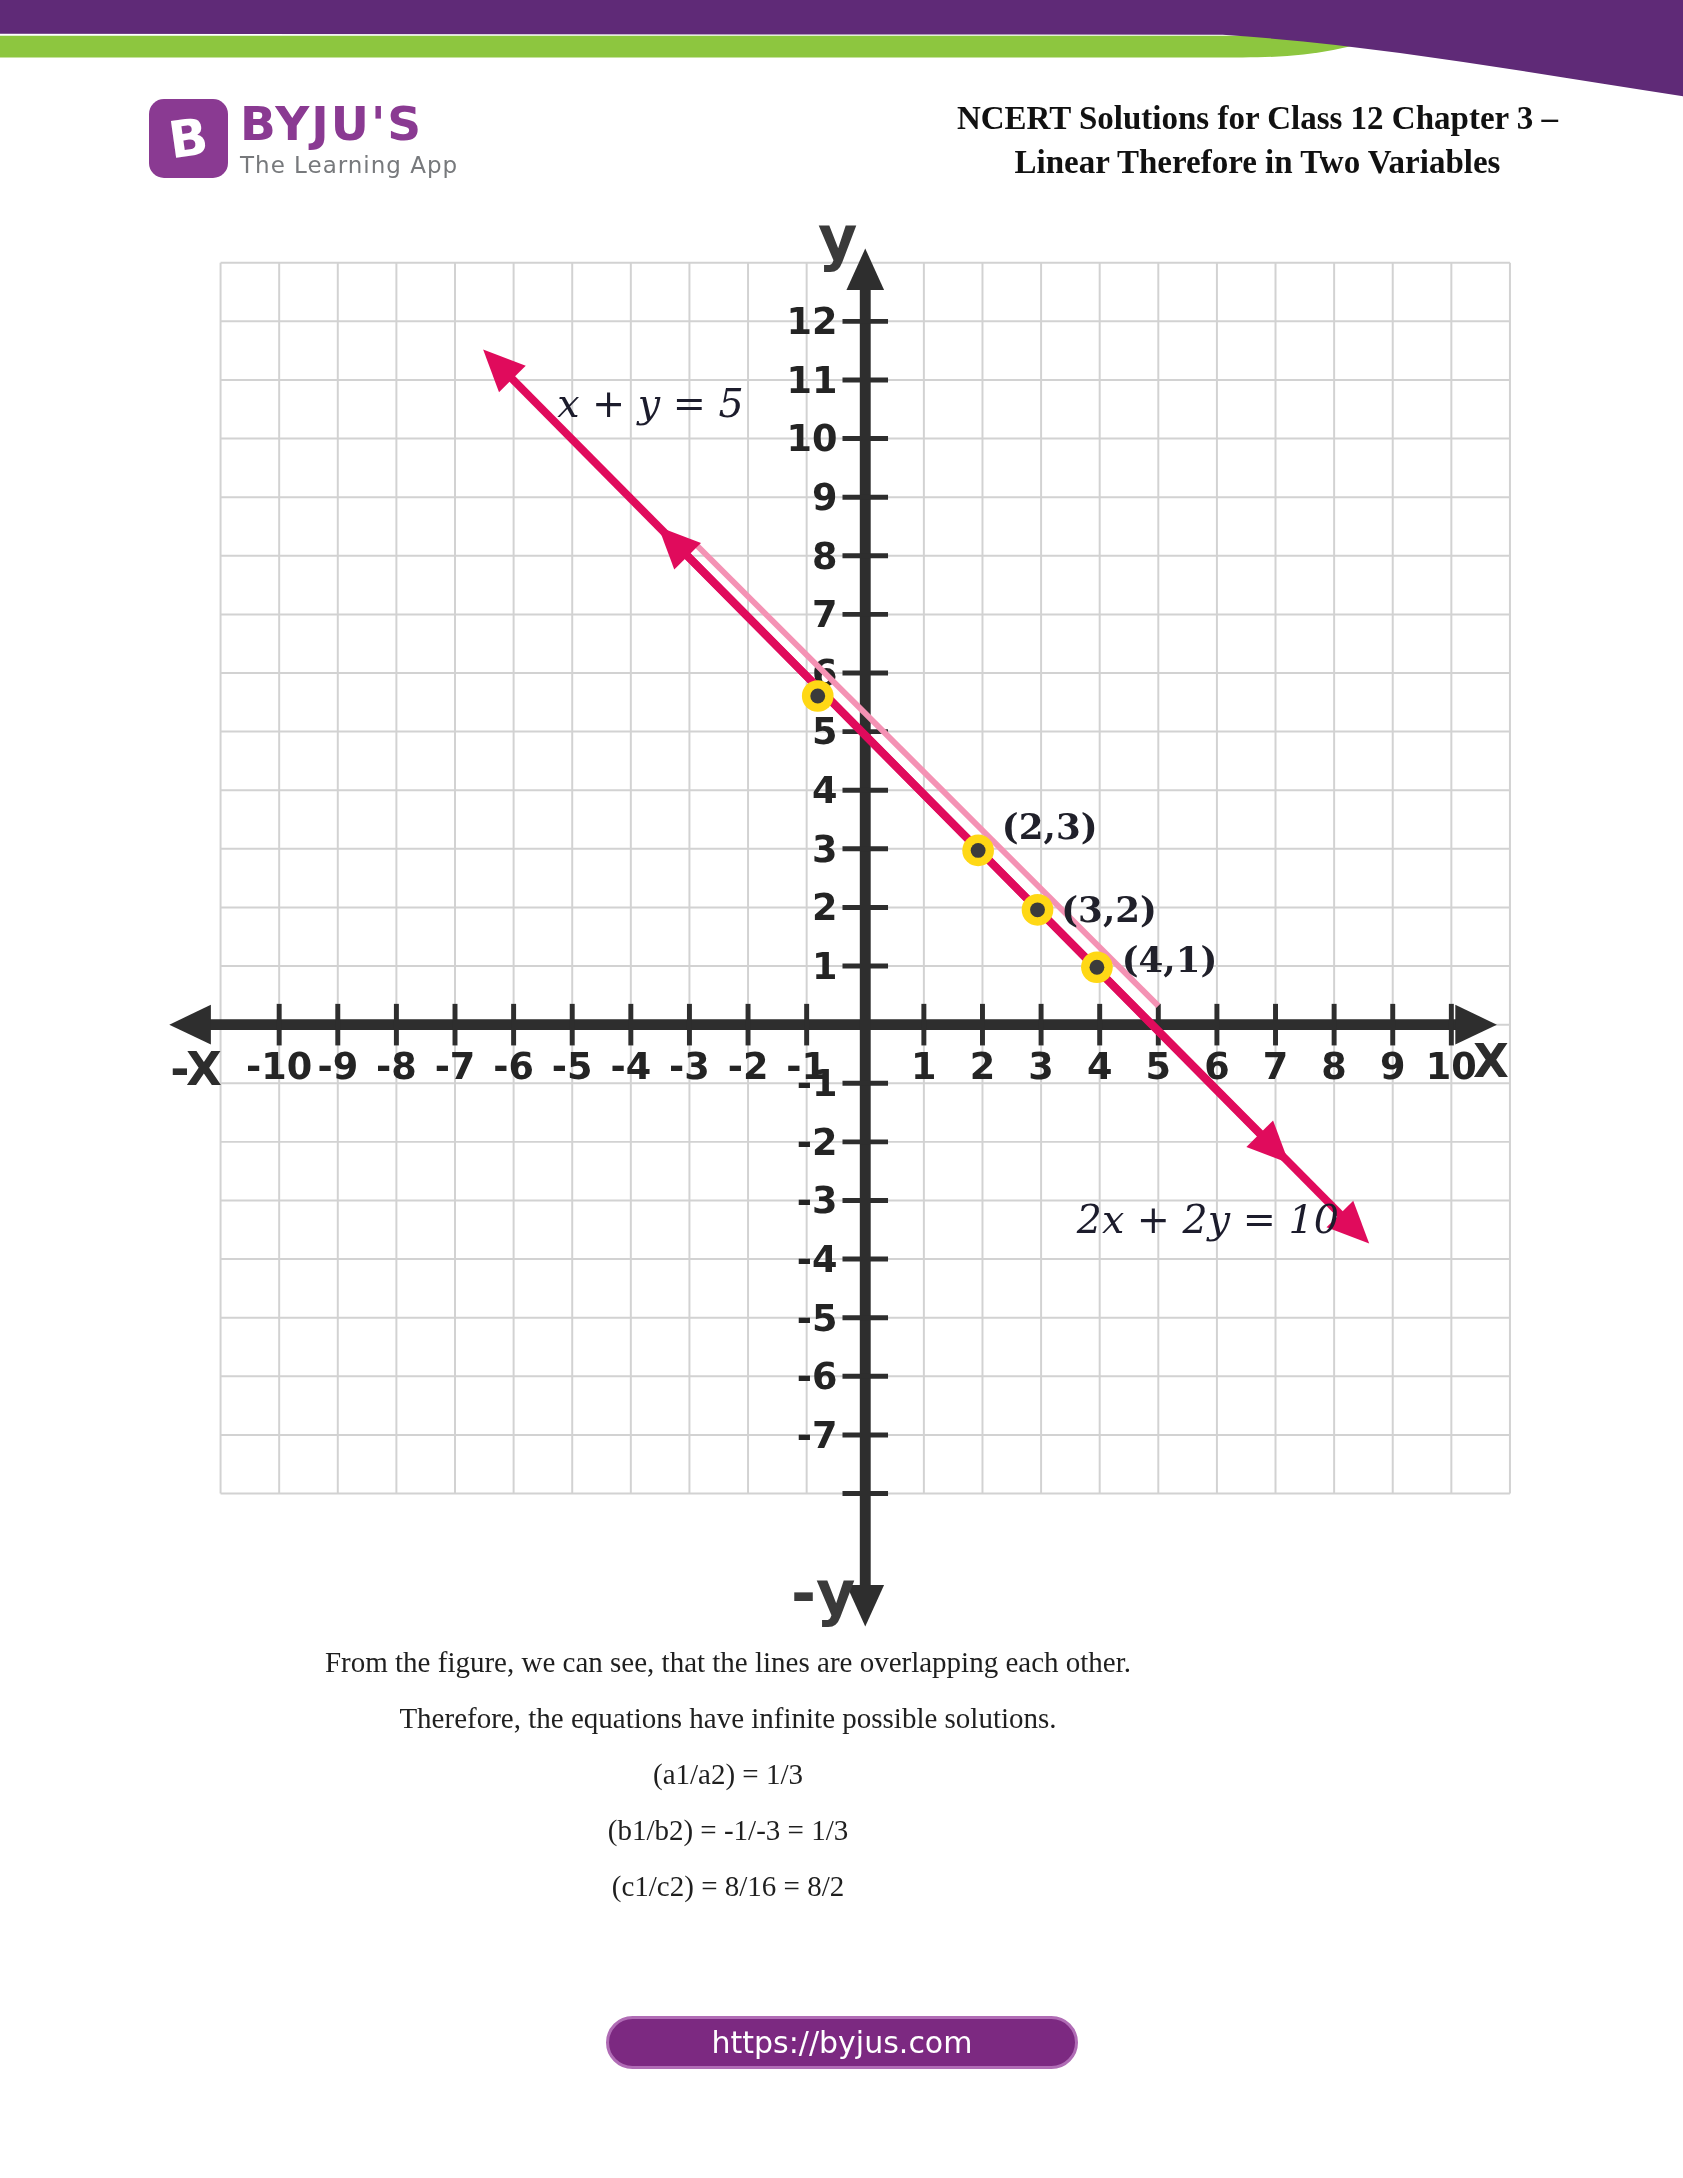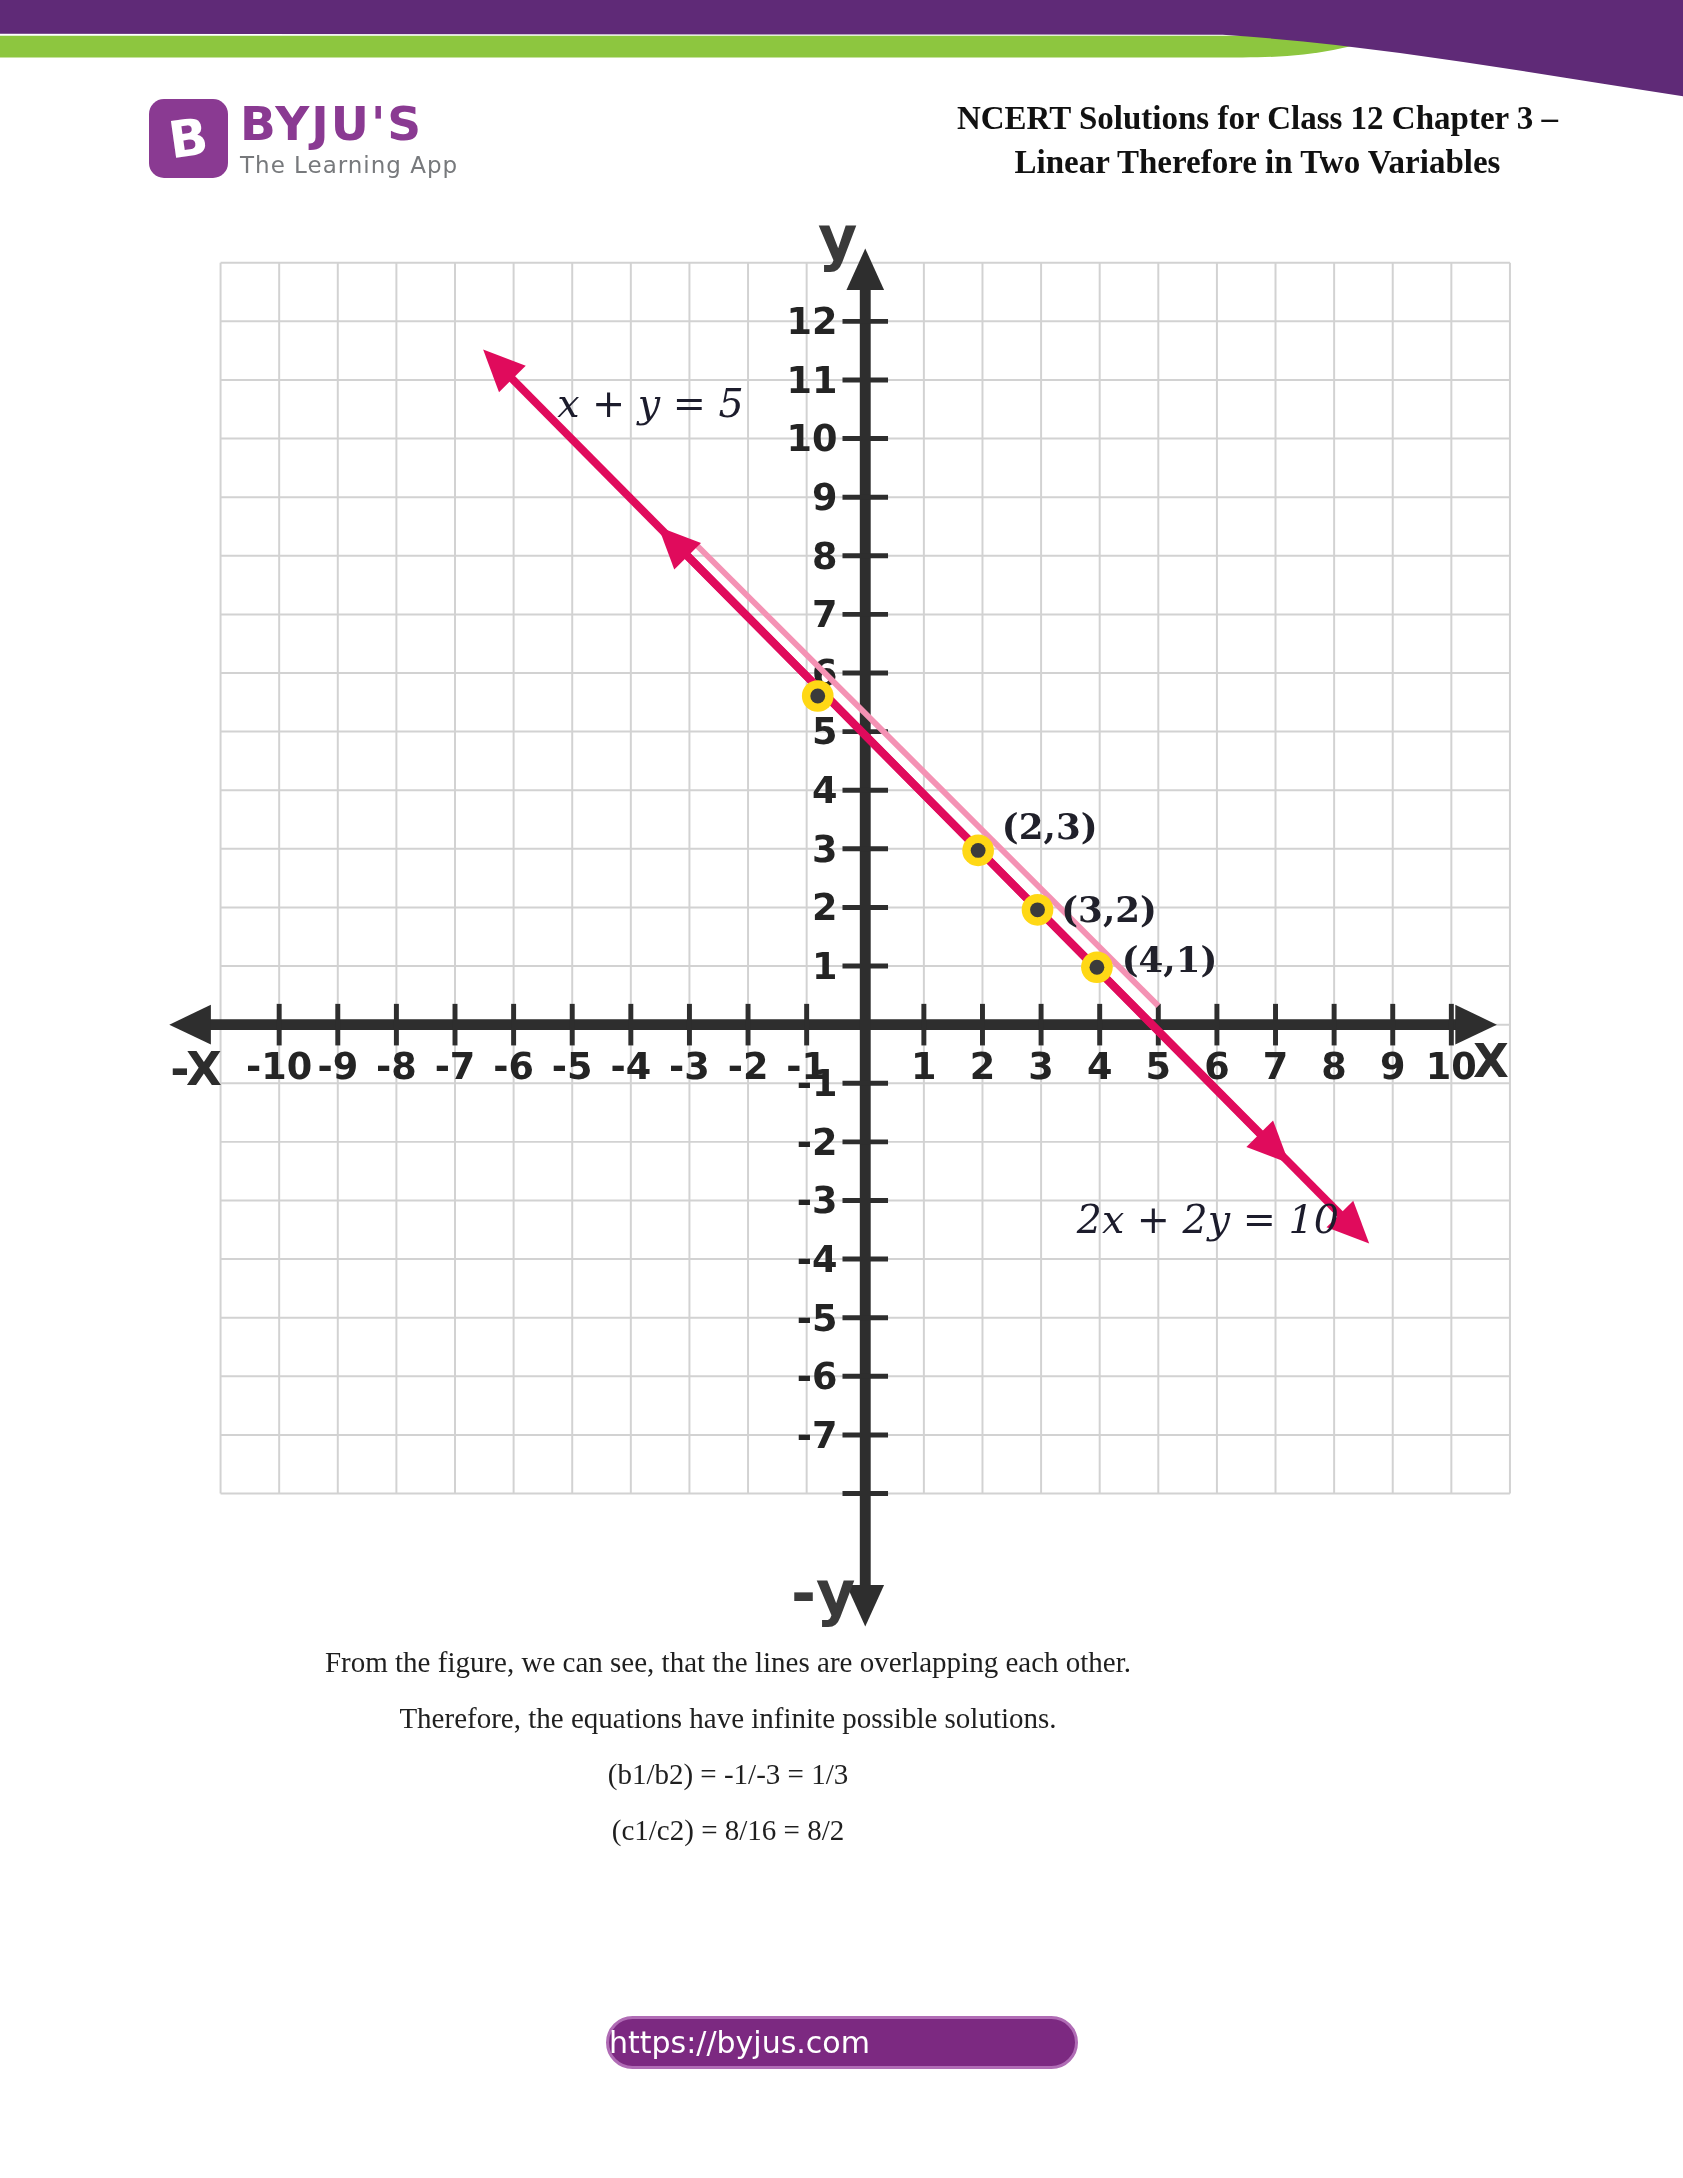--- a/index.html
+++ b/index.html
@@ -32,21 +32,21 @@
 
   
   .body-text{position:absolute;left:134px;top:1647px;width:1188px;
              font-size:29px;color:#1f1f1f;}
   .body-text p{margin:0 0 26px 0;line-height:30px;text-align:center;}
   .body-text p.b{font-weight:bold;}
 
   
   .footer-pill{position:absolute;left:606px;top:2016px;width:472px;height:53px;
                background:#7c2981;border-radius:28px;border:3px solid #b06cb5;
-               box-sizing:border-box;display:flex;align-items:center;
+               box-sizing:border-box;display:flex;align-items:center;justify-content:center;
                cursor:pointer;}
   .footer-pill span{color:#ffffff;font-family:"DejaVu Sans",sans-serif;font-size:30px;}
 </style>
 </head>
 <body>
 
 <div class="page">
 
   <svg class="layer" width="1683" height="119" viewBox="0 0 1700 120">
     <path id="deco-green" d="M 0,36 L 1400,36 C 1360,50 1318,58 1255,58 L 0,58 Z" fill="#8dc63f"></path>
@@ -221,20 +221,21 @@
       <circle cx="1048" cy="919" r="7.5" fill="#3b3b3b"></circle>
       <text x="1072" y="931" text-anchor="start" class="ptlab">(3,2)</text>
       <circle cx="1108" cy="977" r="16" fill="#ffd815"></circle>
       <circle cx="1108" cy="977" r="7.5" fill="#3b3b3b"></circle>
       <text x="1133" y="982" text-anchor="start" class="ptlab">(4,1)</text>
     </svg>
 
   <div class="body-text">
     <p>From the figure, we can see, that the lines are overlapping each other.</p>
     <p>Therefore, the equations have infinite possible solutions.</p>
+    <p>(a1/a2) = 1/3</p>
     <p>(b1/b2) = -1/-3 = 1/3</p>
     <p>(c1/c2) = 8/16 = 8/2</p>
   </div>
 
   <div class="footer-pill">
     <span>https://byjus.com</span>
   </div>
 
 </div>
 

